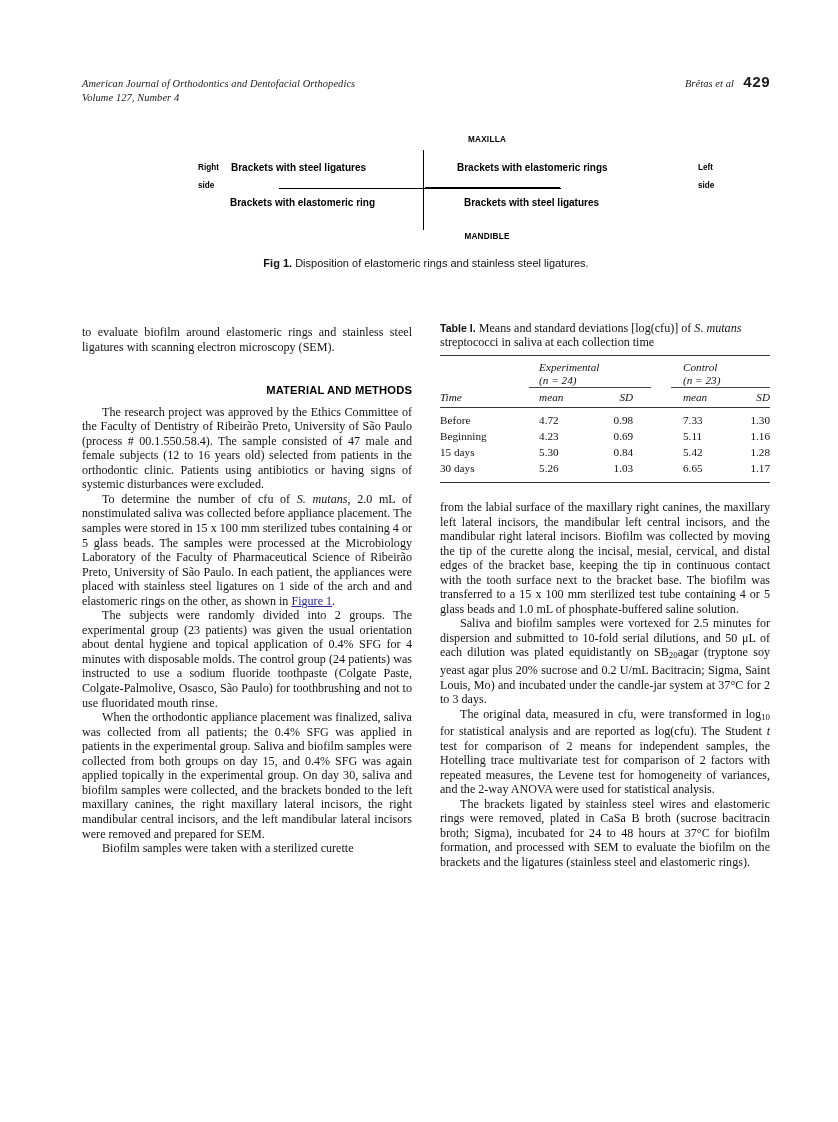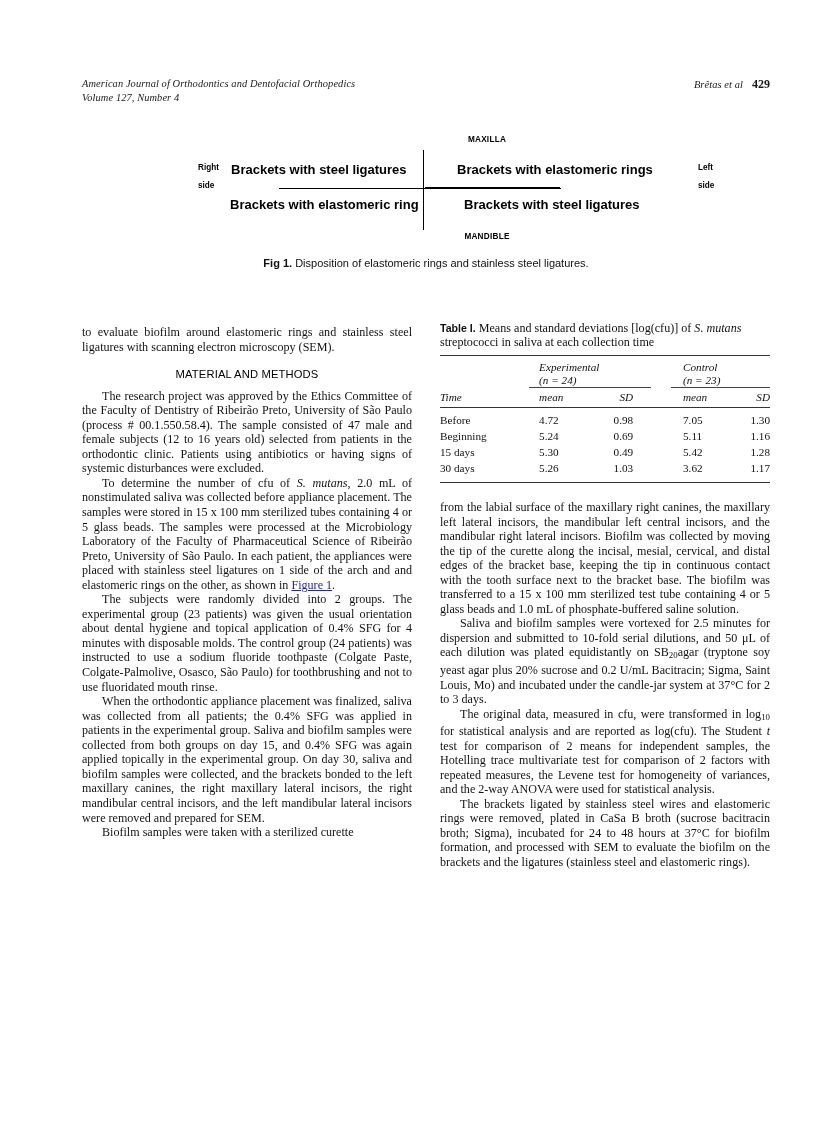--- a/index.html
+++ b/index.html
@@ -48,23 +48,23 @@
     right: 0; top: 0;
     font-size: 10.4px;
     line-height: 14px;
     white-space: nowrap;
   }
   .runhead-right .authors {
     font-style: italic;
     letter-spacing: 0.1px;
   }
   .runhead-right .pageno {
-    font-family: Liberation Serif, serif;
-    font-weight: bold;
-    font-size: 12px;
+    font-family: Liberation Mono, monospace;
+    font-weight: bold;
+    font-size: 15px;
     margin-left: 9px;
     margin-top: 24px;
   }
 
   
   .figure-block {
     position: absolute;
     left: 82px;
     top: 118px;
     width: 688px;
@@ -108,21 +108,21 @@
     color: #000;
   }
   .fig-side.left-side  { left: 116px; top: 26px; }
   .fig-side.right-side { left: 616px; top: 26px; }
   .fig-side span { display: block; }
 
   .fig-quad {
     position: absolute;
     font-family: "Liberation Sans", sans-serif;
     font-weight: bold;
-    font-size: 13px;
+    font-size: 10px;
     color: #000;
     white-space: nowrap;
   }
   .fig-quad.q-ul { left: 149px; top: 29px; }
   .fig-quad.q-ur { left: 375px; top: 29px; }
   .fig-quad.q-ll { left: 148px; top: 64px; }
   .fig-quad.q-lr { left: 382px; top: 64px; }
 
   .fig-hline {
     position: absolute;
@@ -179,26 +179,26 @@
 
   .col p {
     margin: 0;
     text-indent: 20px;
     hyphens: manual;
   }
   .col p.noindent { text-indent: 0; }
 
   .section-head {
     font-family: "Liberation Sans", sans-serif;
-    font-weight: normal;
+    font-weight: bold;
     font-size: 11.2px;
     letter-spacing: 0.15px;
     color: #000;
-    margin: 13px 0 7px 0;
-    text-align: center;
+    margin: 29px 0 7px 0;
+    text-align: right;
   }
   .ital { font-style: italic; }
   .xlink { color: #2424a8; }
   sub { font-size: 73%; vertical-align: -0.22em; }
 
   
   .table-block {
     position: absolute;
     left: 440px;
     top: 306px;
@@ -361,45 +361,45 @@
           <td class="c-mean2 sub-head">mean</td>
           <td class="c-sd2 sub-head">SD</td>
         </tr>
       </thead>
       <tbody class="body-rows">
         <tr>
           <td class="c-time">Before</td>
           <td class="c-mean">4.72</td>
           <td class="c-sd">0.98</td>
           <td class="c-gap"></td>
-          <td class="c-mean2">7.05</td>
+          <td class="c-mean2">7.33</td>
           <td class="c-sd2">1.30</td>
         </tr>
         <tr>
           <td class="c-time">Beginning</td>
-          <td class="c-mean">5.24</td>
+          <td class="c-mean">4.23</td>
           <td class="c-sd">0.69</td>
           <td class="c-gap"></td>
           <td class="c-mean2">5.11</td>
           <td class="c-sd2">1.16</td>
         </tr>
         <tr>
           <td class="c-time">15 days</td>
           <td class="c-mean">5.30</td>
-          <td class="c-sd">0.49</td>
+          <td class="c-sd">0.84</td>
           <td class="c-gap"></td>
           <td class="c-mean2">5.42</td>
           <td class="c-sd2">1.28</td>
         </tr>
         <tr class="rule-bottom">
           <td class="c-time">30 days</td>
           <td class="c-mean">5.26</td>
           <td class="c-sd">1.03</td>
           <td class="c-gap"></td>
-          <td class="c-mean2">3.62</td>
+          <td class="c-mean2">6.65</td>
           <td class="c-sd2">1.17</td>
         </tr>
       </tbody>
     </table>
   </div>
 
   <div class="col col-right" style="top:485px;">
 
     <p class="noindent">from the labial surface of the maxillary right canines, the maxillary left lateral incisors, the mandibular left central incisors, and the mandibular right lateral incisors. Biofilm was collected by moving the tip of the curette along the incisal, mesial, cervical, and distal edges of the bracket base, keeping the tip in continuous contact with the tooth surface next to the bracket base. The biofilm was transferred to a 15 x 100 mm sterilized test tube containing 4 or 5 glass beads and 1.0 mL of phosphate-buffered saline solution.</p>
 

